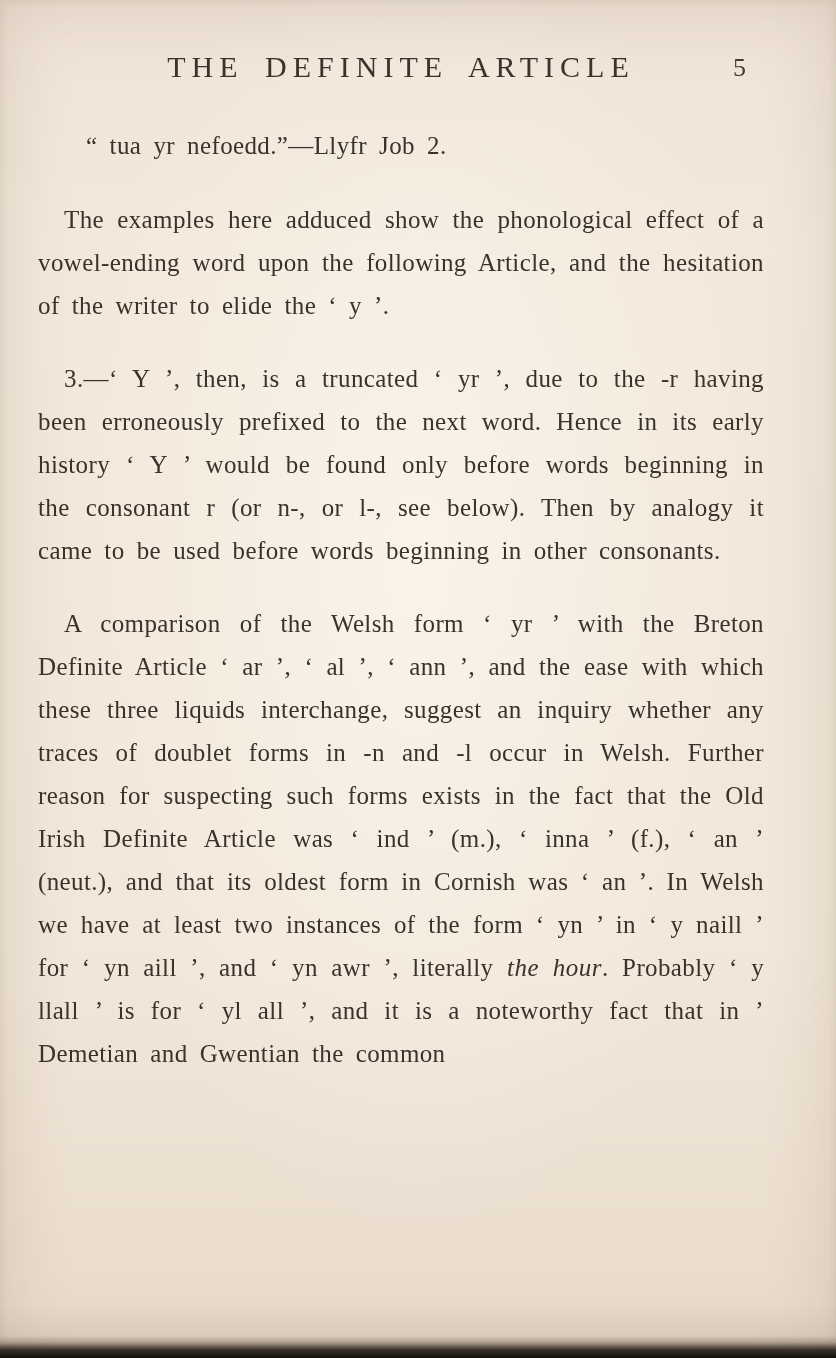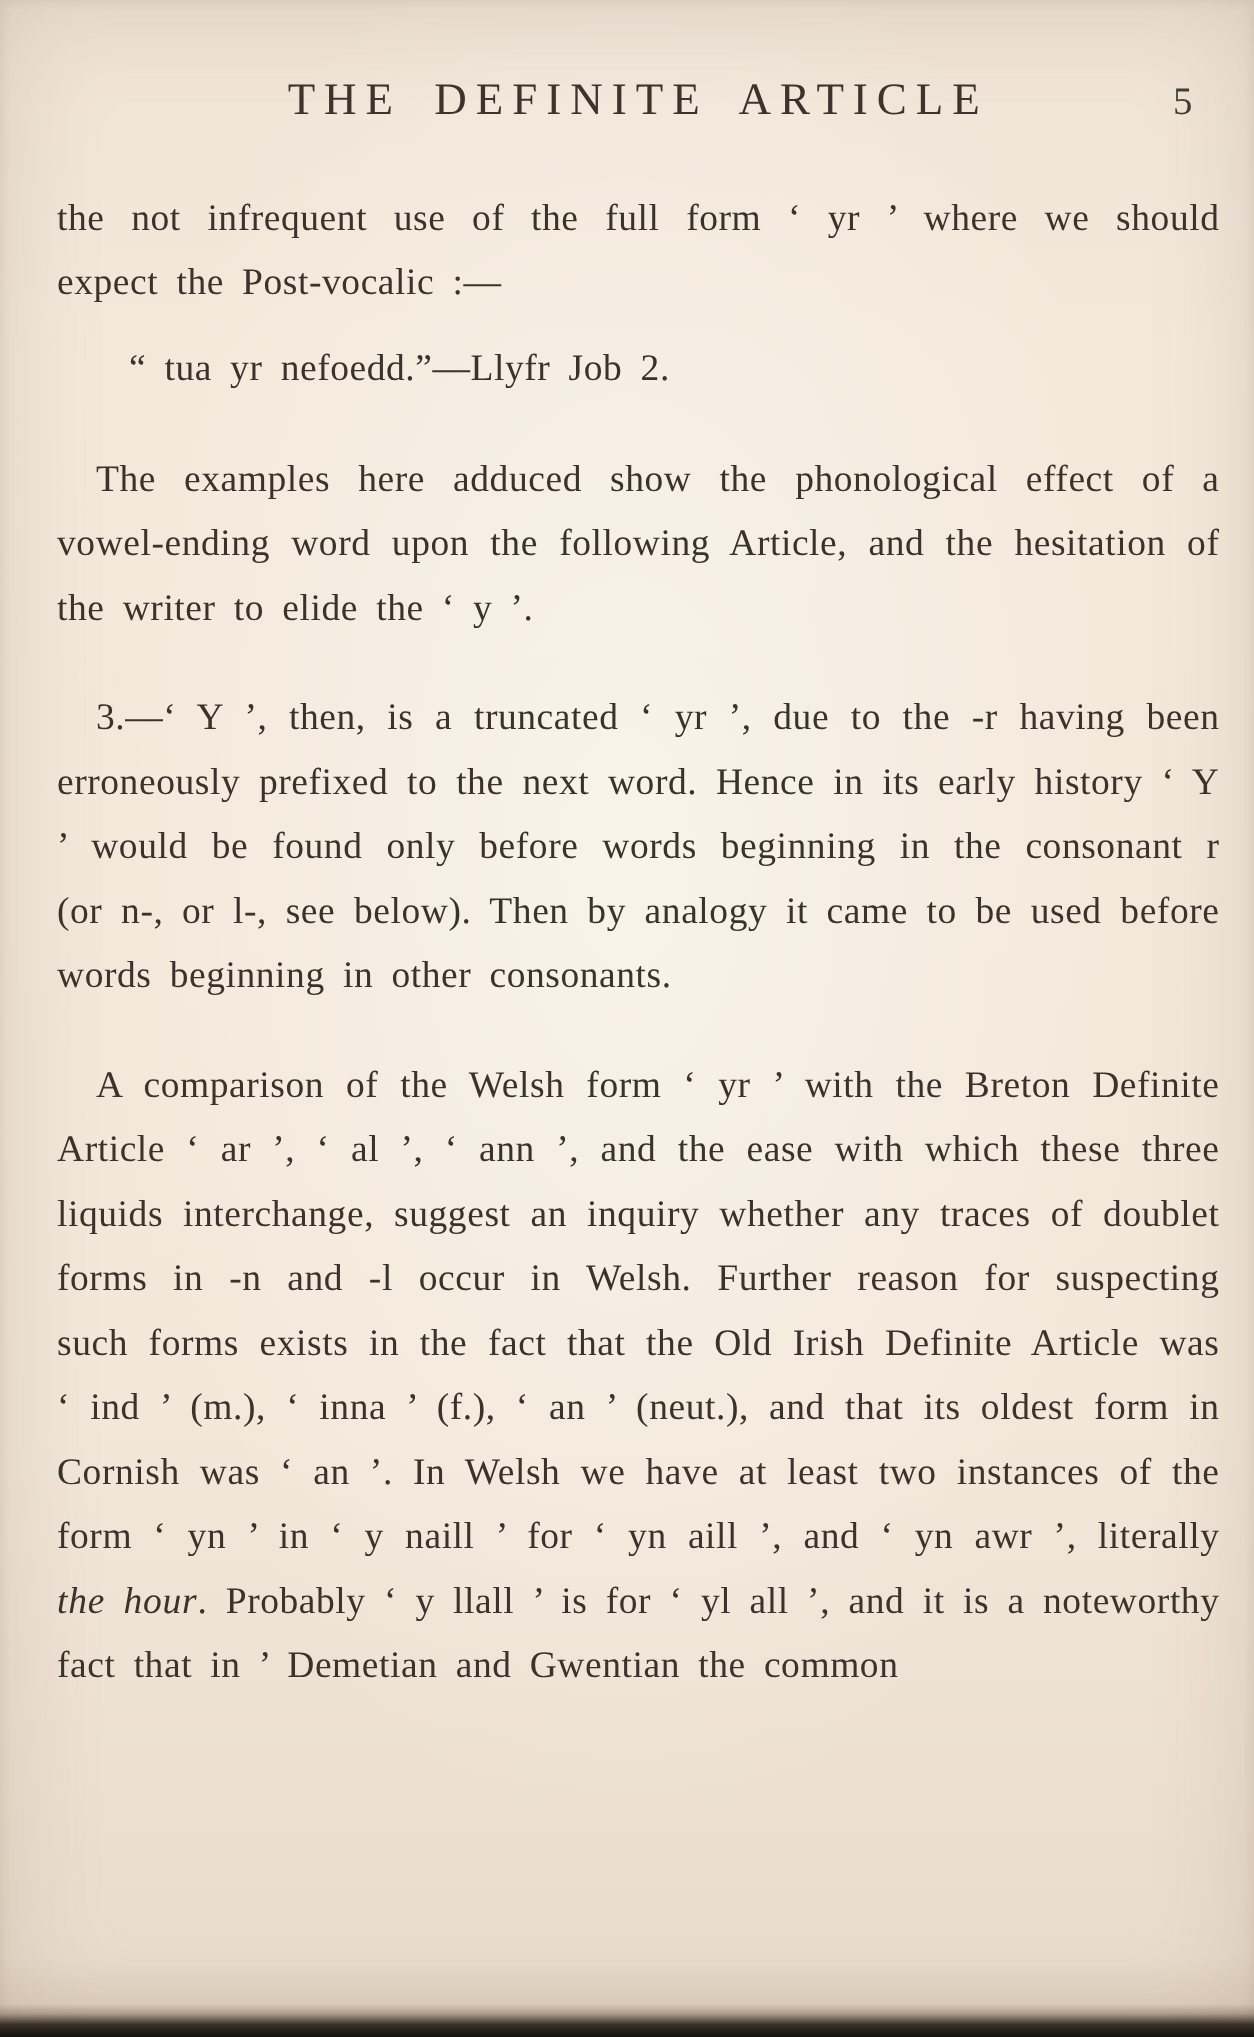--- a/index.html
+++ b/index.html
@@ -19,21 +19,21 @@
     box-shadow: inset 0 0 70px rgba(110, 84, 55, 0.18), inset 0 0 8px rgba(110,84,55,0.12);
     overflow: hidden;
     font-family: "Liberation Serif", "DejaVu Serif", serif;
     color: #3a322b;
   }
   .content {
     position: absolute;
     top: 0; left: 0;
     width: 100%;
     box-sizing: border-box;
-    padding: 50px 23px 0 38px;
+    padding: 50px 72px 0 38px;
   }
   .running-header {
     position: relative;
     height: 46px;
     margin-bottom: 28px;
   }
   .page-title {
     position: absolute;
     left: 0; right: 0;
     text-align: center;
@@ -81,21 +81,20 @@
 <body>
 
 <div class="page">
   <div class="content">
 
     <div class="running-header">
       <div class="page-title">THE DEFINITE ARTICLE</div>
       <div class="page-number">5</div>
     </div>
 
-    <p class="opening">the not infrequent use of the full form ‘ yr ’ where we should expect the Post-vocalic :—</p>
 
     <div class="quotes">
       <p class="quote">“ tua yr nefoedd.”—Llyfr Job 2.</p>
     </div>
 
     <p class="indent para-gap-lg">The examples here adduced show the phonological effect of a vowel-ending word upon the following Article, and the hesitation of the writer to elide the ‘ y ’.</p>
 
     <p class="indent para-gap-lg">3.—‘ Y ’, then, is a truncated ‘ yr ’, due to the -r having been erroneously prefixed to the next word.  Hence in its early history ‘ Y ’ would be found only before words beginning in the consonant r (or n-, or l-, see below).  Then by analogy it came to be used before words beginning in other consonants.</p>
 
     <p class="indent para-gap-lg"><span>A comparison of the Welsh form ‘ yr ’ with the Breton Definite Article ‘ ar ’, ‘ al ’, ‘ ann ’, and the ease with which these three liquids interchange, suggest an inquiry whether any traces of doublet forms in -n and -l occur in Welsh.  Further reason for suspecting such forms exists in the fact that the Old Irish Definite Article was ‘ ind ’ (m.), ‘ inna ’ (f.), ‘ an ’ (neut.), and that its oldest form in Cornish was ‘ an ’.  In Welsh we have at least two instances of the form ‘ yn ’ in ‘ y naill ’ for ‘ yn aill ’, and ‘ yn awr ’, literally </span><em>the hour</em><span>.  Probably ‘ y llall ’ is for ‘ yl all ’, and it is a noteworthy fact that in ’ Demetian and Gwentian the common</span></p>

